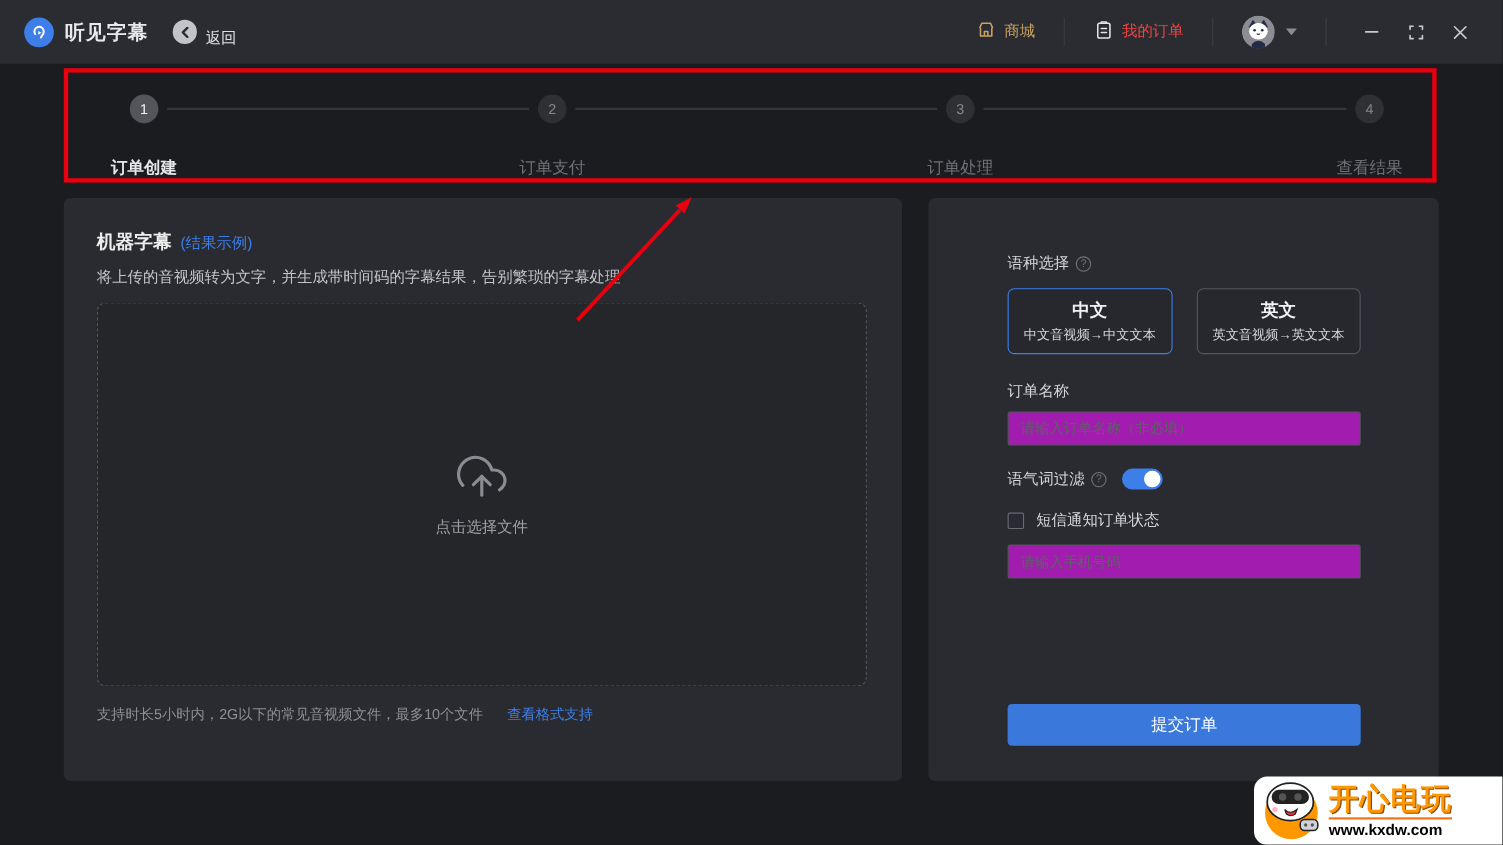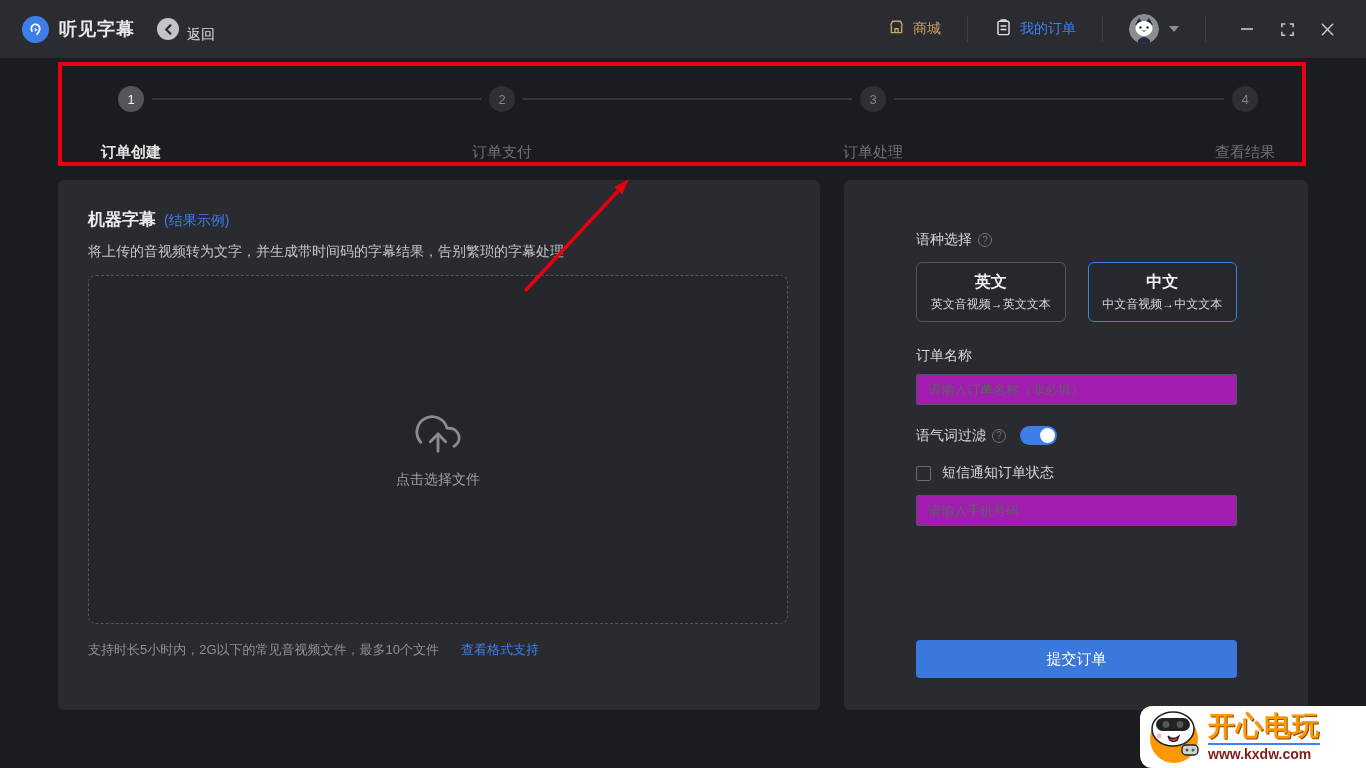--- a/index.html
+++ b/index.html
@@ -17,21 +17,21 @@
   .logo-badge{ width:27px; height:27px; border-radius:50%; background:#3d7ee8;
     display:flex; align-items:center; justify-content:center; }
   .app-title{ font-size:18px; font-weight:700; margin-left:10px; letter-spacing:1px; }
   .back-group{ display:flex; align-items:center; margin-left:22px; cursor:pointer; }
   .back-circle{ width:22px; height:22px; border-radius:50%; background:#c2c4c9;
     display:flex; align-items:center; justify-content:center; }
   .back-label{ font-size:14px; color:#dfe0e3; margin-left:8px;margin-top:12px; }
   .tb-right{ margin-left:auto; display:flex; align-items:center; }
   .tb-item{ display:flex; align-items:center; gap:7px; font-size:14px; cursor:pointer; }
   .tb-item.mall{ color:#c9a262; }
-  .tb-item.orders{ color:#3b82f6; }
+  .tb-item.orders{ color:#ef4444; }
   .tb-divider{ width:1px; height:26px; background:#3c3e44; margin:0 26px; }
   .avatar-group{ display:flex; align-items:center; gap:10px; cursor:pointer; }
   .avatar{ width:30px; height:30px; border-radius:50%; overflow:hidden; }
   .caret-down{ width:0; height:0; border-left:5px solid transparent;
     border-right:5px solid transparent; border-top:6px solid #8b8d93; }
   .win-btn{ width:30px; height:30px; display:flex; align-items:center;
     justify-content:center; cursor:pointer; color:#c9cacd; }
   .win-btn + .win-btn{ margin-left:10px; }
 
   
@@ -120,22 +120,22 @@
 
   
   .watermark{
     position:absolute; right:0; bottom:0; width:226px; height:62px;
     background:#ffffff; border-radius:12px 0 0 12px; z-index:60;
     display:flex; align-items:center; padding-left:4px; overflow:hidden;
   }
   .wm-text{ display:flex; flex-direction:column; line-height:1; margin-left:2px; }
   .wm-title{ font-size:27px; font-weight:900; color:#ff9800;
     text-shadow:1px 1px 0 #8a4a00; letter-spacing:1px; }
-  .wm-url{ font-size:14px; font-weight:700; color:#7f1d1d; margin-top:3px;
-    border-top:2px solid #3b82f6; padding-top:2px; }
+  .wm-url{ font-size:14px; font-weight:700; color:#000000; margin-top:3px;
+    border-top:2px solid #f97316; padding-top:2px; }
 </style>
 </head>
 <body>
 
 <div class="titlebar">
   <span class="logo-badge">
     <svg width="17" height="17" viewBox="0 0 24 24" fill="none" stroke="#ffffff" stroke-width="2.6" stroke-linecap="round">
       <path d="M7 14 a6 6 0 1 1 11 -3 c0 3.5 -2.5 4.5 -3.5 7.5"></path>
       <path d="M11 10 l4 2.5 -4 2.5 z" fill="#ffffff" stroke="none"></path>
     </svg>
@@ -260,27 +260,27 @@
 </div>
 
 <div class="panel panel-right">
 
   <div class="field-label-row" style="margin-top:23px;">
     <span class="field-label">语种选择</span>
     <span class="help-icon">?</span>
   </div>
 
   <div class="lang-cards">
+    <div class="lang-card selected">
+      <span class="lang-name">中文</span>
+      <span class="lang-desc">中文音视频→中文文本</span>
+    </div>
     <div class="lang-card">
       <span class="lang-name">英文</span>
       <span class="lang-desc">英文音视频→英文文本</span>
-    </div>
-    <div class="lang-card selected">
-      <span class="lang-name">中文</span>
-      <span class="lang-desc">中文音视频→中文文本</span>
     </div>
   </div>
 
   <div class="field-label-row" style="margin-top:25px;">
     <span class="field-label">订单名称</span>
   </div>
   <input class="text-input" type="text" placeholder="请输入订单名称（非必填）" style="">
 
   <div class="field-label-row" style="margin-top:21px;">
     <span class="field-label">语气词过滤</span>

